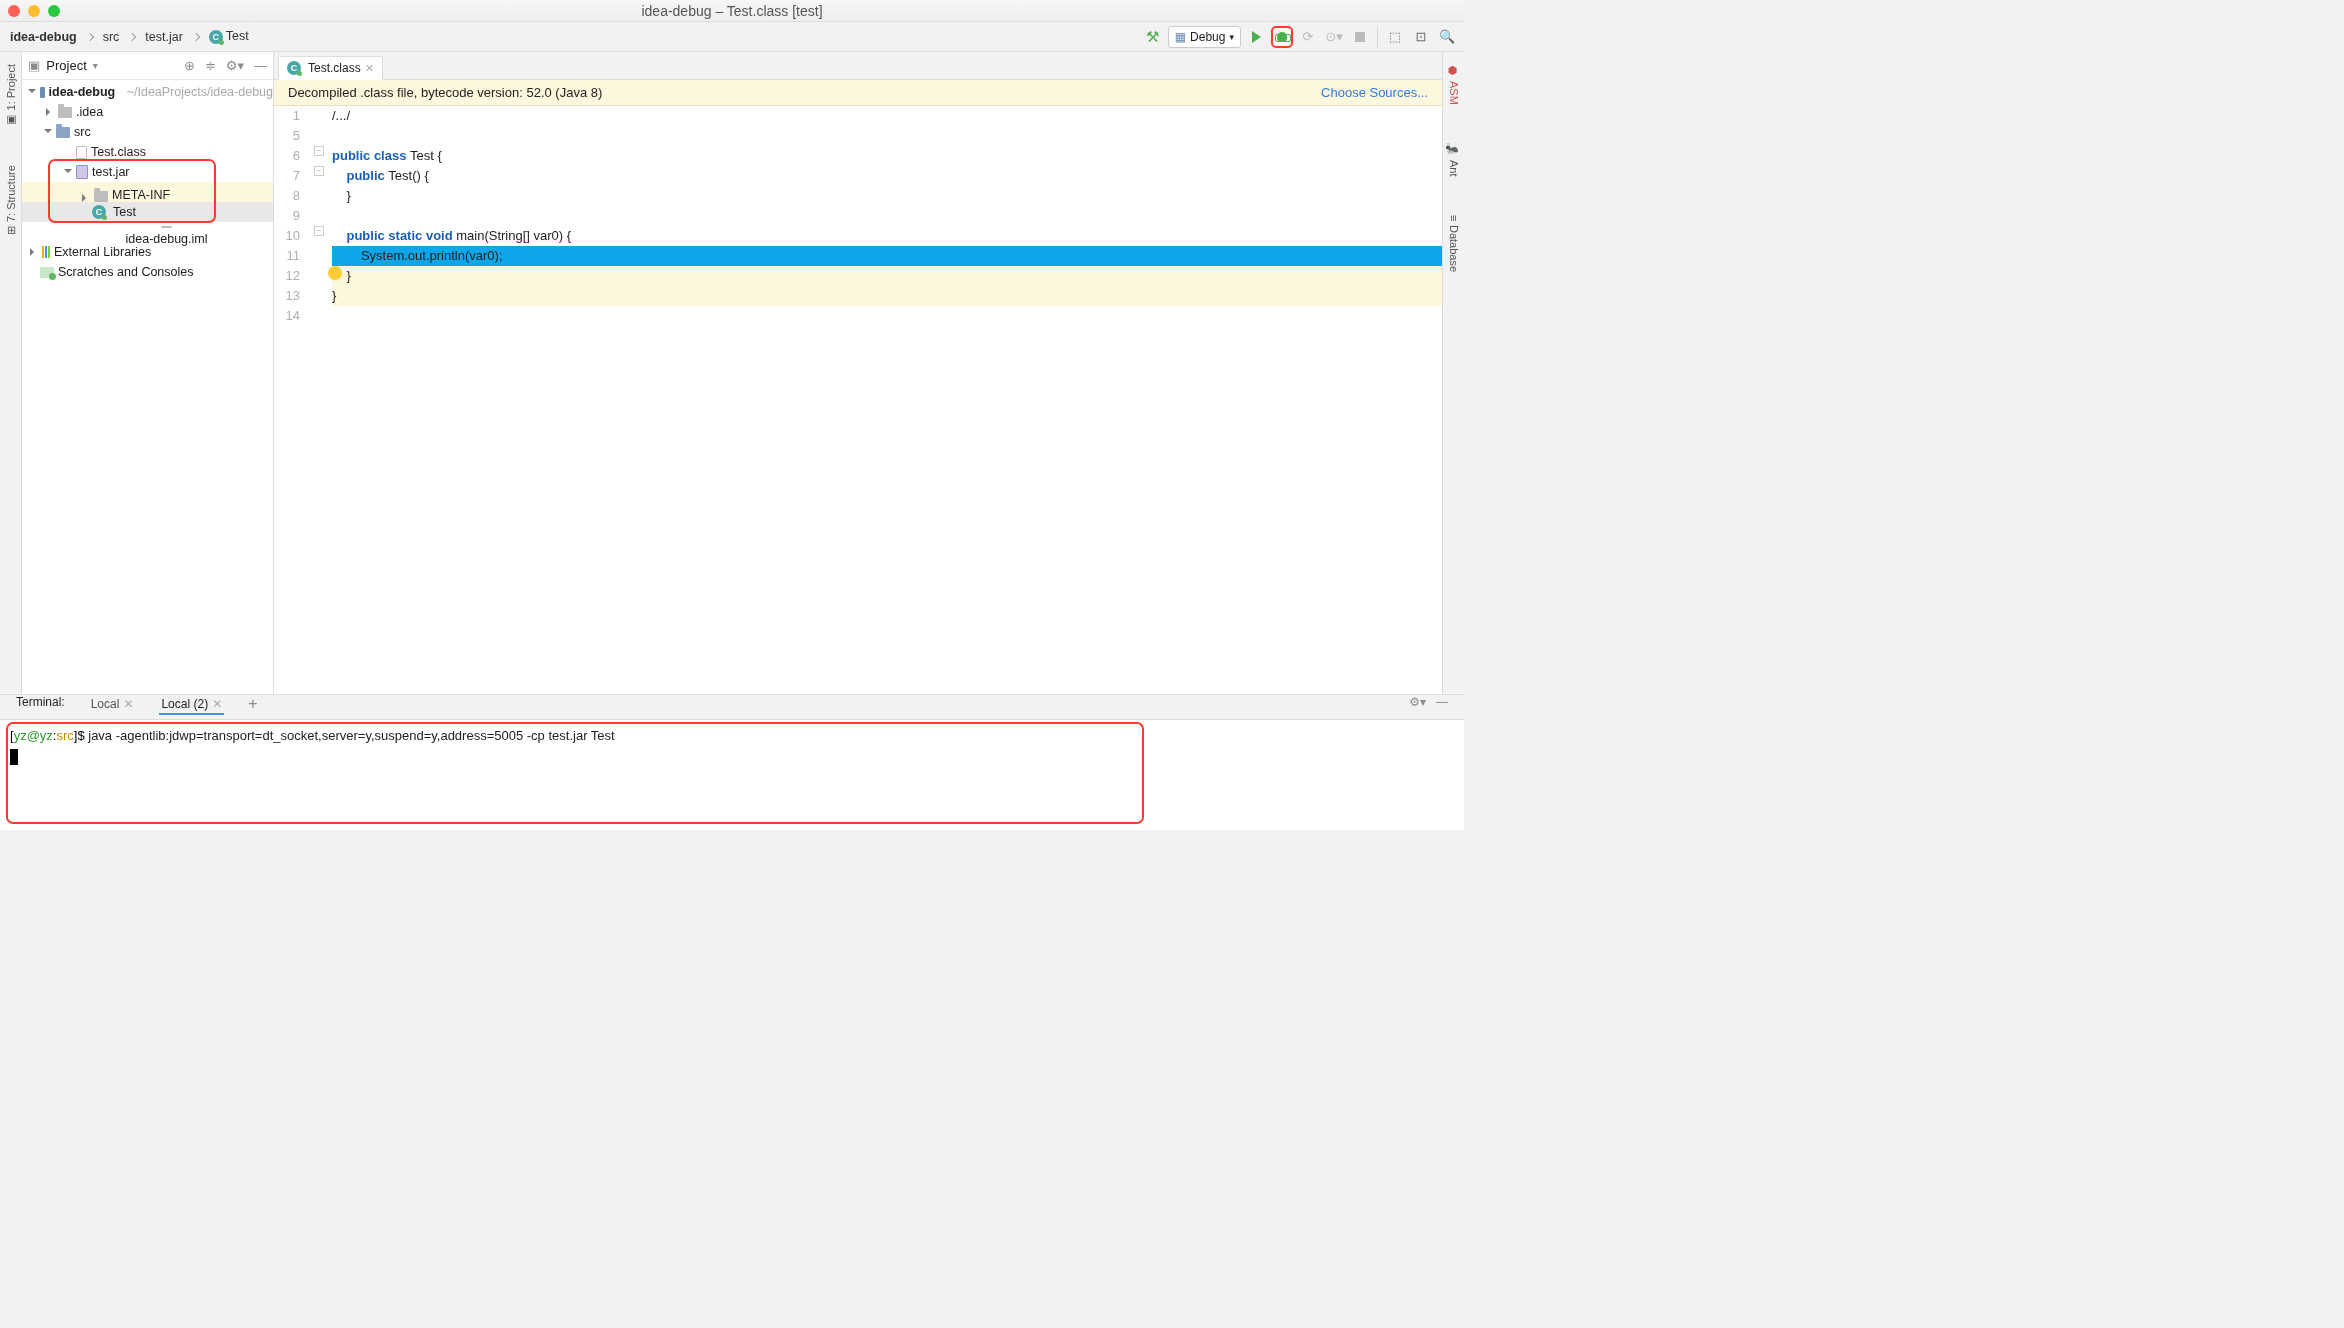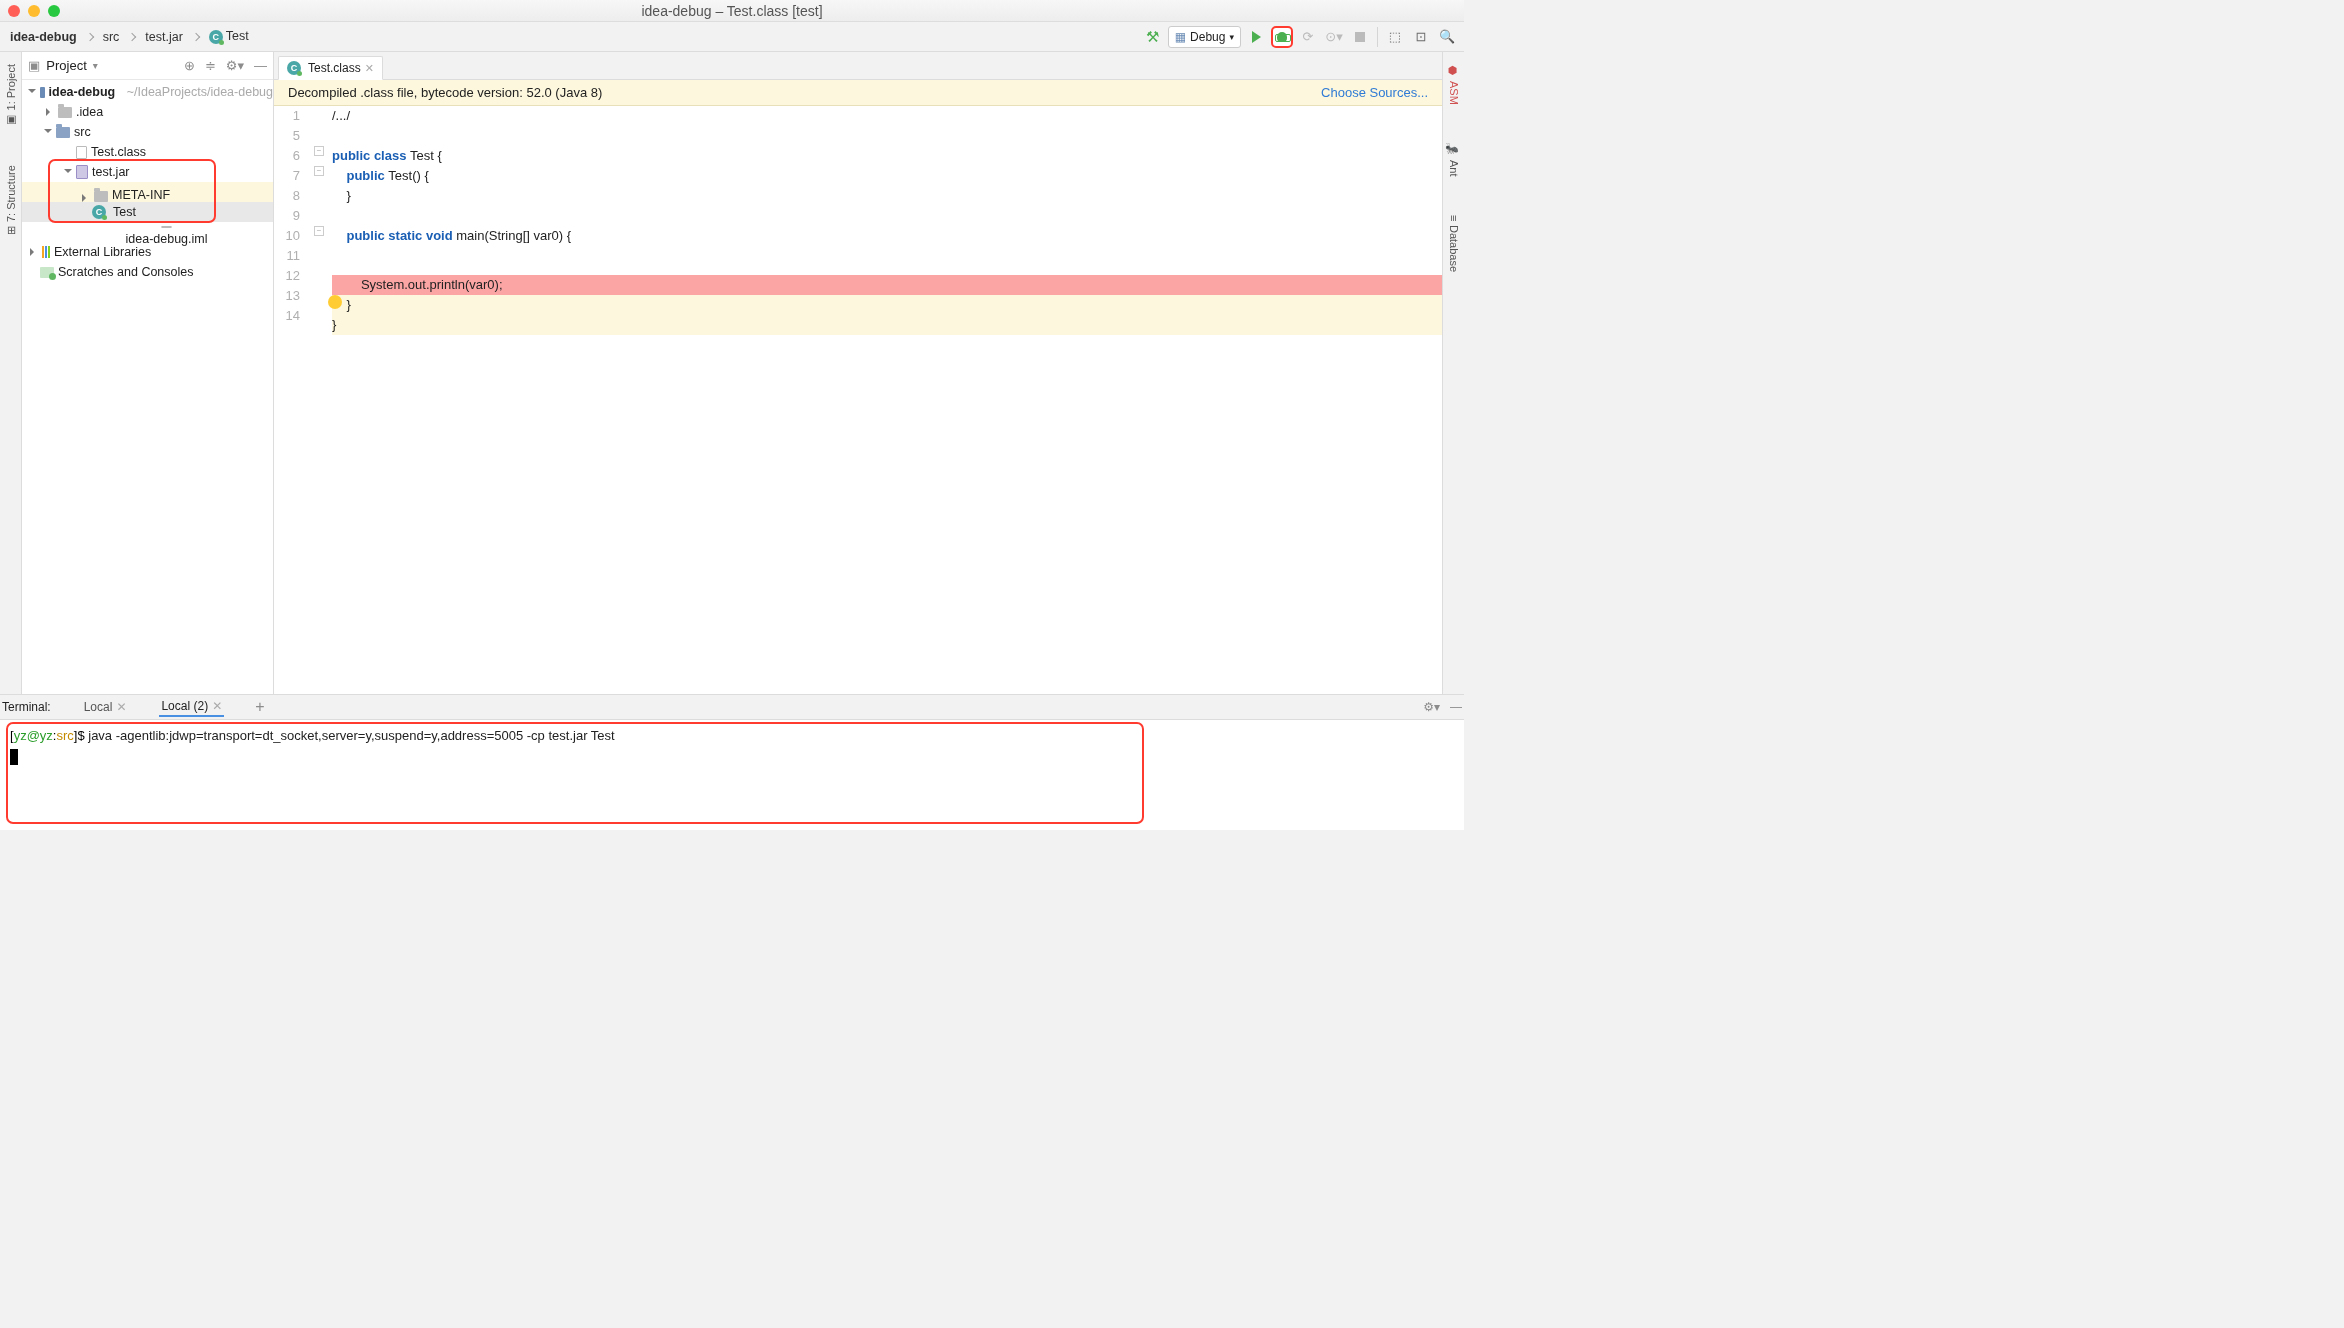--- a/index.html
+++ b/index.html
@@ -64,28 +64,28 @@
   .tab{display:flex;align-items:center;gap:4px;padding:4px 8px;background:#fff;border:1px solid #dcdcdc;border-bottom:1px solid #fff;border-radius:2px 2px 0 0;font-size:12px;margin-bottom:-1px;}
   .tab .x{color:#aaa;font-size:11px;}
   .banner{height:26px;background:#fdf7dd;border-bottom:1px solid #e8e0b8;display:flex;align-items:center;padding:0 14px;font-size:13px;}
   .banner a{margin-left:auto;color:#2f7bd5;text-decoration:none;cursor:pointer;}
   .code{flex:1;display:flex;font-family:Menlo,Consolas,monospace;font-size:13px;line-height:20px;overflow:auto;}
   .gutter{width:52px;flex:none;text-align:right;color:#b0b0b0;padding-right:26px;position:relative;}
   .gutter .ln{height:20px;}
   .codebody{flex:1;padding-left:6px;position:relative;}
   .codebody .cl{height:20px;white-space:pre;}
   .kw{color:#1a5fb4;font-weight:600;}
-  .bp-line{background:#fca5a5;margin-top:29px;}
+  .bp-line{background:#0ea5e9;}
   .hl-line{background:#fdf7dd;}
   .bulb{position:absolute;left:-4px;width:14px;height:14px;background:#ffcc33;border-radius:50%;}
   .fold{position:absolute;left:-18px;width:10px;height:10px;border:1px solid #ccc;background:#fff;font-size:8px;color:#aaa;display:flex;align-items:center;justify-content:center;}
 
   
   .bottom{height:136px;background:#f2f2f2;display:flex;flex-direction:column;position:relative;}
-  .bhead{height:26px;border-top:1px solid #dcdcdc;border-bottom:1px solid #dcdcdc;display:flex;align-items:center;padding:0 2px;gap:31px;font-size:12px;}
+  .bhead{height:26px;border-top:1px solid #dcdcdc;border-bottom:1px solid #dcdcdc;display:flex;align-items:flex-start;padding:0 16px;gap:24px;font-size:12px;}
   .btab{padding:2px 2px;display:flex;align-items:center;gap:4px;color:#555;}
   .btab.active{border-bottom:2px solid #4a90e2;color:#222;}
   .btab .x{color:#aaa;}
   .bhead .br{margin-left:auto;display:flex;gap:10px;color:#8c8c8c;}
   .term{flex:1;font-family:Menlo,Consolas,monospace;font-size:13px;padding:6px 10px 8px 10px;background:#fff;color:#222;line-height:20px;position:relative;}
   .term .p-br{color:#000;} .term .p-u{color:#2a9d2a;} .term .p-h{color:#c48b00;}
   .cursor{display:inline-block;width:8px;height:16px;background:#000;vertical-align:middle;}
   .term-box{position:absolute;left:6px;right:320px;top:56px;bottom:4px;border:2.5px solid #ff3b30;border-radius:7px;pointer-events:none;}
 </style>
 </head>

